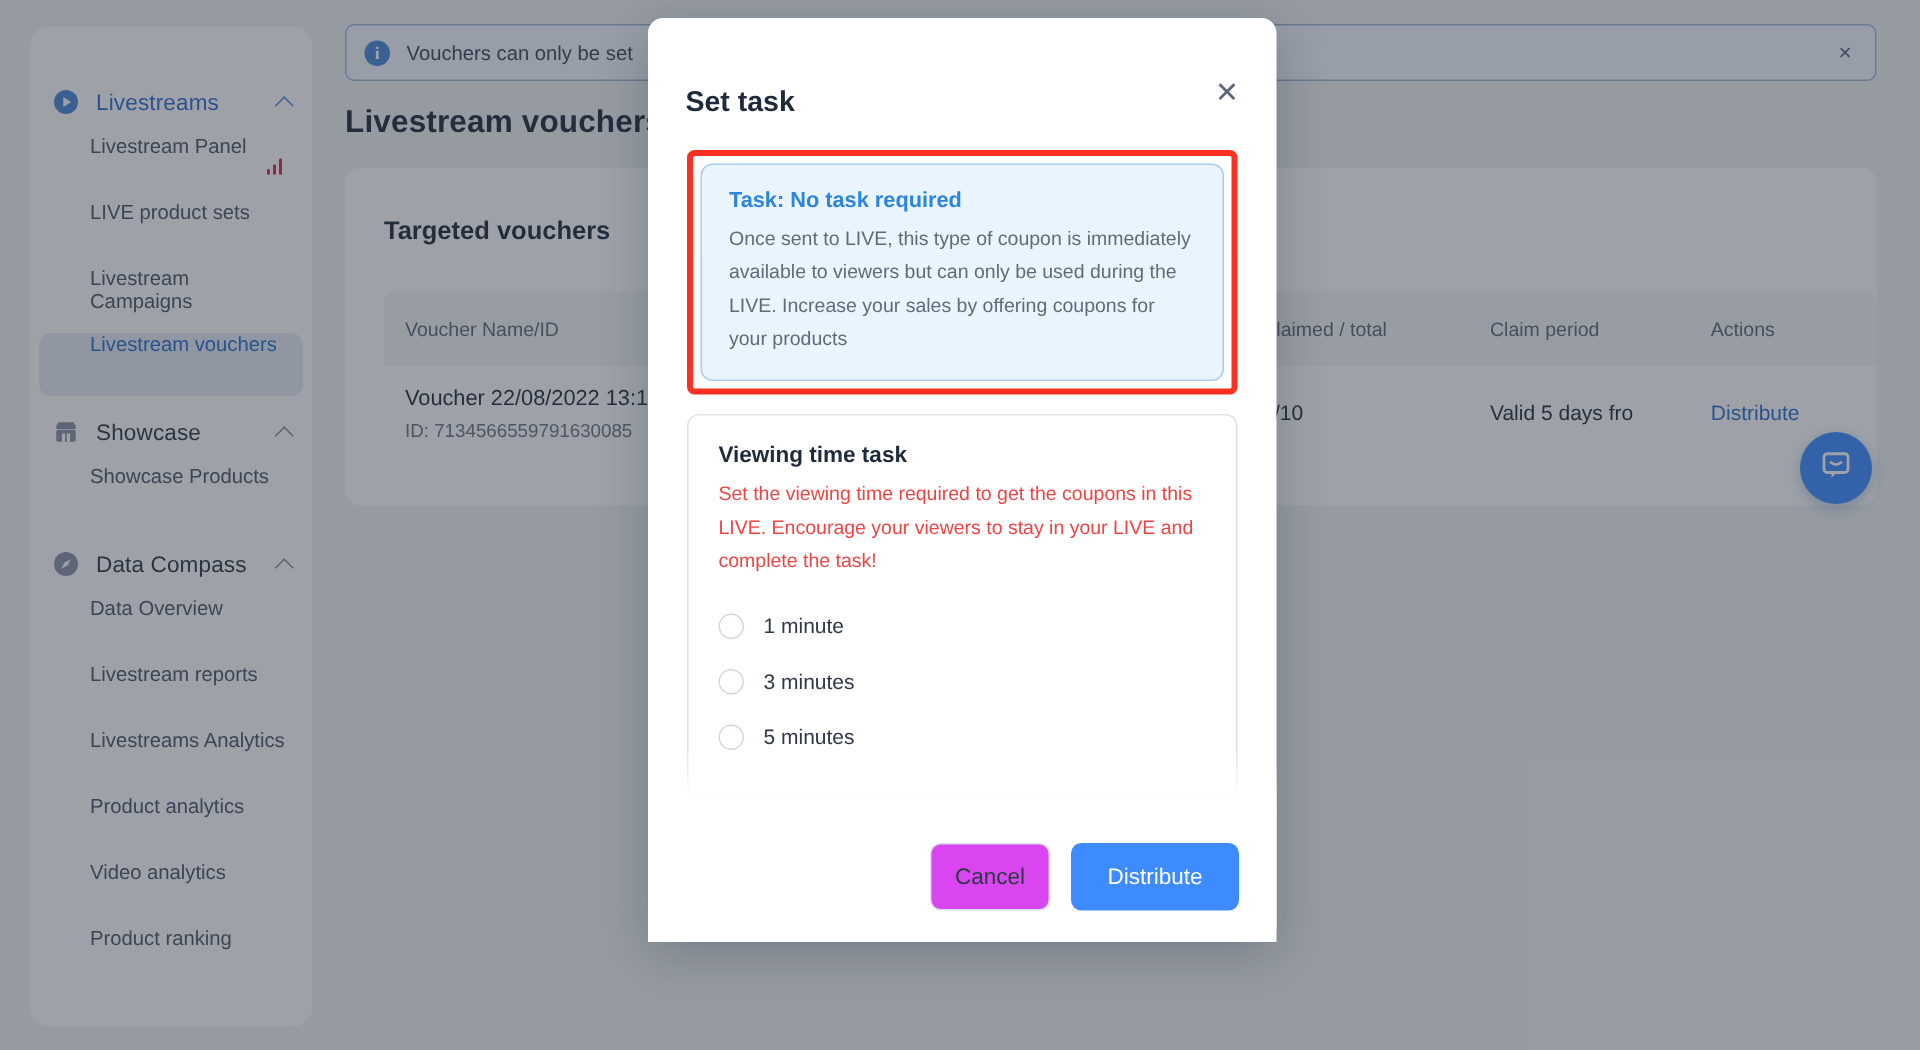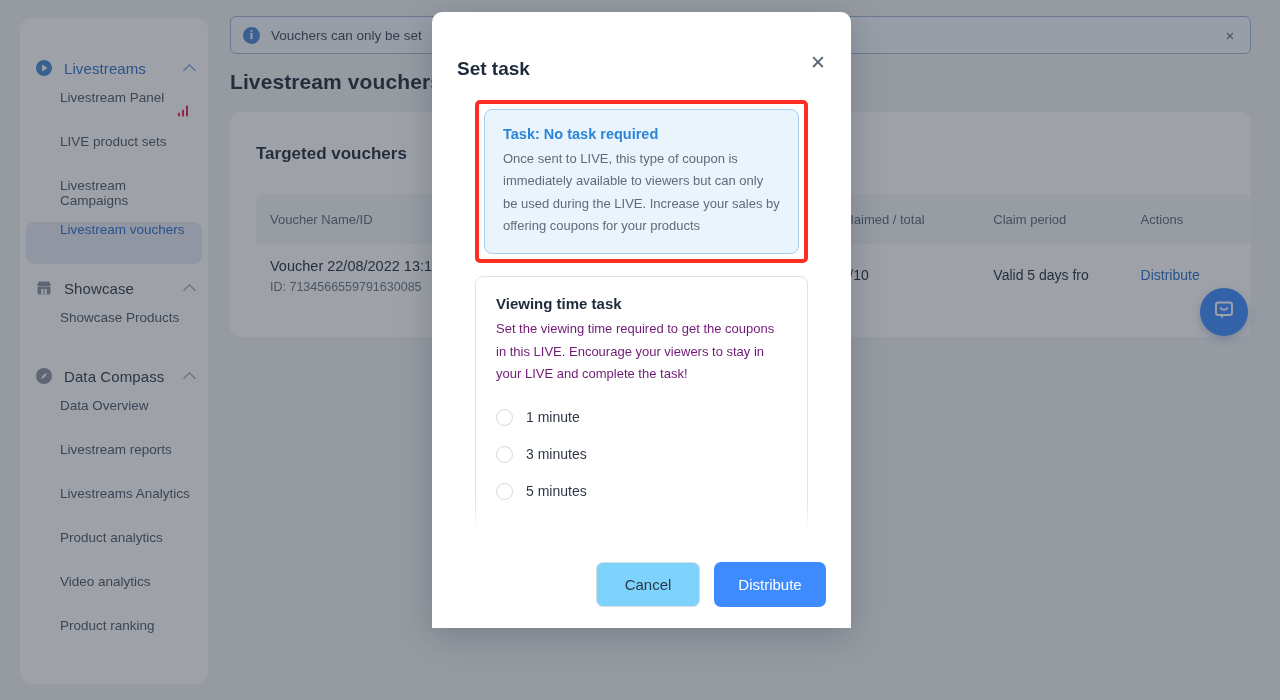--- a/index.html
+++ b/index.html
@@ -144,36 +144,36 @@
     position: absolute; left: 806px; top: 50px;
     width: 24px; height: 24px; color: #5c6676; font-size: 19px;
     display: flex; align-items: center; justify-content: center;
   }
 
   .modal-body {
     position: absolute; left: 432px; top: 96px;
     width: 419px; height: 444px;
     overflow: hidden;
   }
-  .body-inner { padding: 0 43px; position: relative; }
+  .body-inner { padding: 0 26px; position: relative; }
 
   .hl-wrap {
     border: 4px solid #fb2f22; border-radius: 5px;
     padding: 5px; margin-top: 4px;
   }
   .card {
     border: 1px solid #dfe3e9; border-radius: 8px;
     padding: 18px 20px 20px 20px;
     background: #fff;
   }
   .card.blue { border-color: #a8cdf0; background: #eaf4fd; padding: 16px 18px 16px 18px; }
   .card-title { font-size: 15px; font-weight: 700; color: #1f2a3a; }
   .card.blue .card-title { color: #2c85d8; font-size: 14.5px; }
   .card-desc {
-    font-size: 13px; color: #701a75; line-height: 1.72; margin-top: 6px;
+    font-size: 13px; color: #ef4444; line-height: 1.72; margin-top: 6px;
   }
   .card.blue .card-desc { color: #5f6b7c; }
   .gap { height: 13px; }
 
   .radio-row { display: flex; align-items: center; height: 37px; }
   .radio-row .ring {
     width: 17px; height: 17px; border-radius: 50%;
     border: 1.6px solid #d3d8e0; background: #fff;
     flex: 0 0 17px; margin-right: 13px;
   }
@@ -190,21 +190,21 @@
     position: absolute; left: 432px; top: 540px;
     width: 419px; height: 88px;
     background: #fff;
     display: flex; align-items: center; justify-content: flex-end;
     padding-right: 25px; gap: 14px;
   }
   .btn {
     height: 45px; border-radius: 7px;
     font-size: 15px; display: flex; align-items: center; justify-content: center;
   }
-  .btn-cancel { width: 104px; border: 1px solid #d9dde4; background: #7dd3fc; color: #2e3846; }
+  .btn-cancel { width: 80px; border: 1px solid #d9dde4; background: #d946ef; color: #2e3846; }
   .btn-primary { width: 112px; background: #3d8bff; color: #fff; border: none; }
 </style>
 </head>
 <body>
 
 <div id="root">
 
   <div id="page-bg">
 
     <div class="sidebar">

